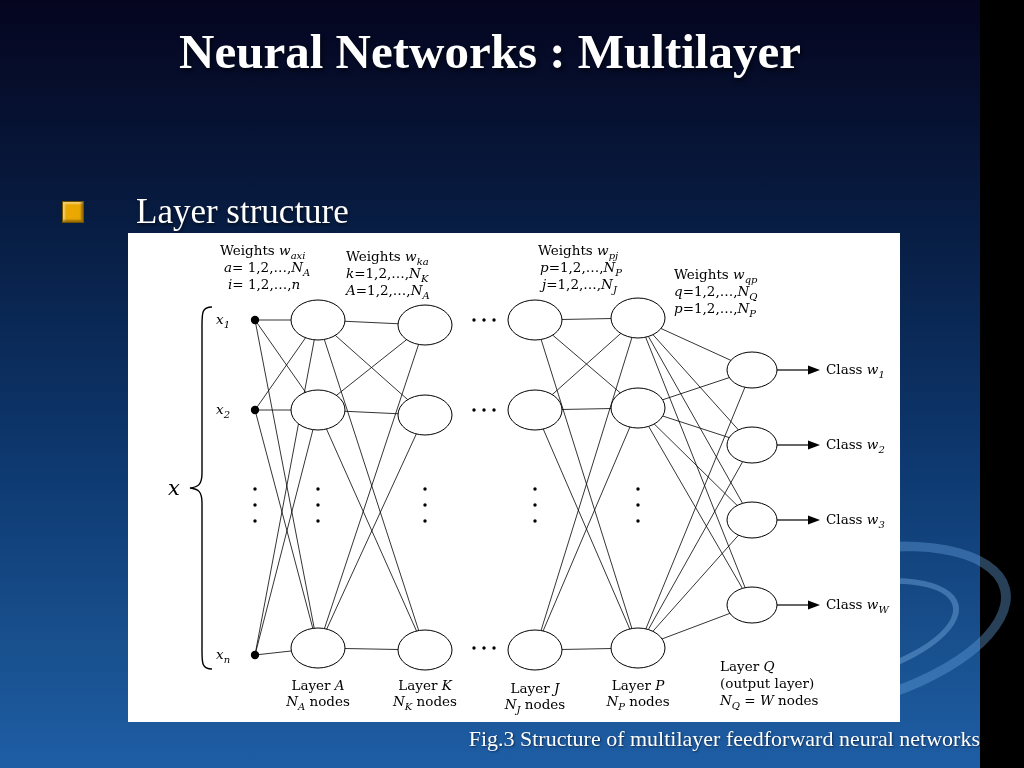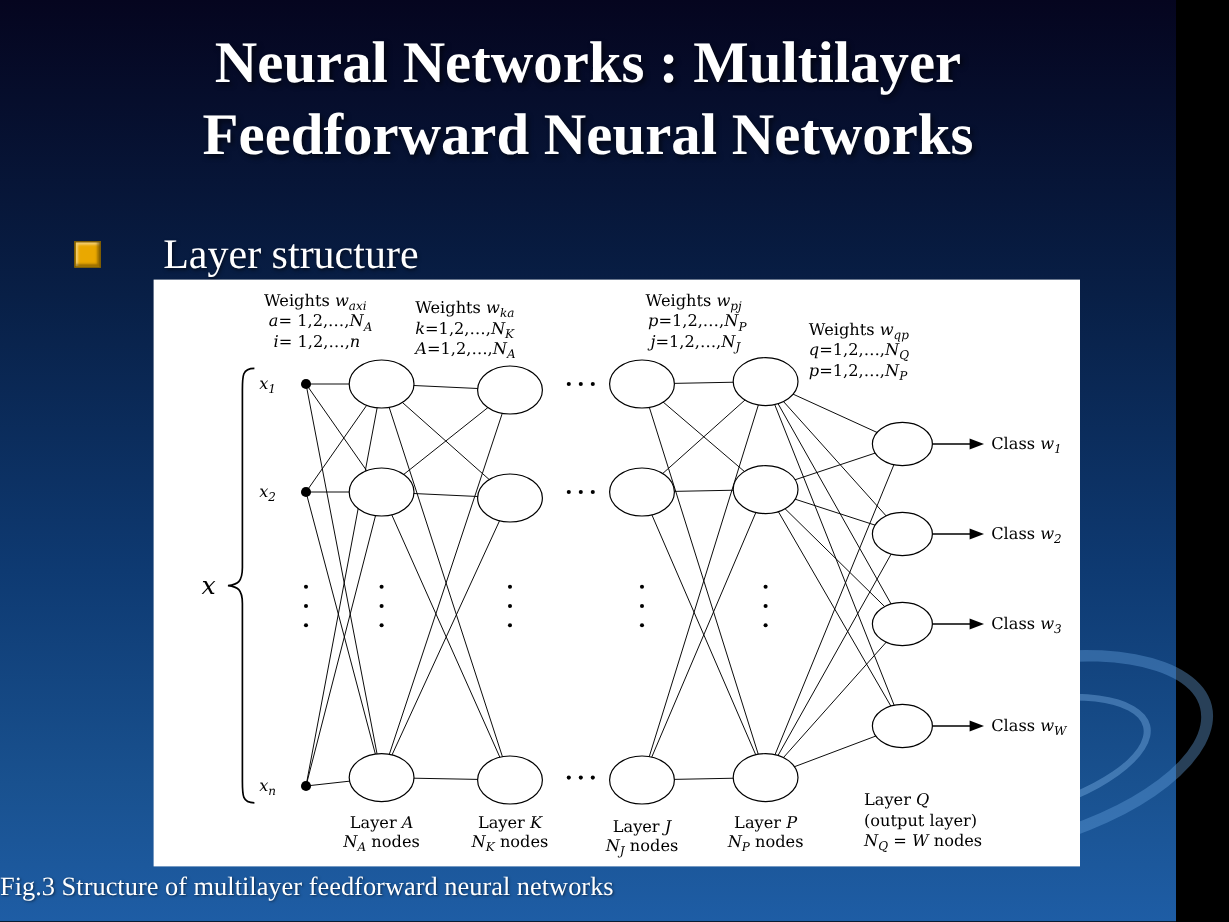--- a/index.html
+++ b/index.html
@@ -19,42 +19,41 @@
   }
   .bullet-row{position:absolute;top:192px;left:62px;display:flex;align-items:center;}
   .bullet-marker{
     width:20px;height:20px;background:#eaa800;border:1px solid #6e5200;
     box-shadow:inset -2px -2px 2px rgba(0,0,0,0.35), inset 2px 2px 2px rgba(255,255,255,0.45);
     margin-right:52px;flex:0 0 auto;
   }
   .bullet-text{font-size:35px;text-shadow:1px 2px 3px rgba(0,0,0,0.55);}
   .diagram-box{position:absolute;left:128px;top:233px;width:772px;height:489px;background:#ffffff;}
   .diagram-box svg{display:block;width:100%;height:100%;}
-  .caption{position:absolute;top:726px;left:0;width:100%;text-align:left;font-size:22px;text-shadow:1px 1px 2px rgba(0,0,0,0.5);}
+  .caption{position:absolute;top:726px;left:0;width:100%;text-align:right;font-size:22px;text-shadow:1px 1px 2px rgba(0,0,0,0.5);}
   
   #net-svg text{font-family:"DejaVu Serif","Liberation Serif",serif;font-size:13.5px;fill:#000;}
   #net-svg .it{font-style:italic;}
   #net-svg .sub{font-size:10px;}
   #net-svg .xlabel{font-size:21px;}
   #net-svg .node{fill:#ffffff;stroke:#000000;stroke-width:1;}
   #net-svg .brace{fill:none;stroke:#000000;stroke-width:1.4;}
 </style>
 </head>
 <body>
 
 <div class="slide">
 
   <div class="swirl">
     <div class="ring1"></div>
     <div class="ring2"></div>
   </div>
 
   <h1 class="title">
     <div>Neural Networks : Multilayer</div>
-    <div>Feedforward Neural Networks</div>
   </h1>
 
   <div class="bullet-row">
     <span class="bullet-marker"></span>
     <span class="bullet-text">Layer structure</span>
   </div>
 
   <div class="diagram-box">
     <svg id="net-svg" viewBox="0 0 772 489">
 

